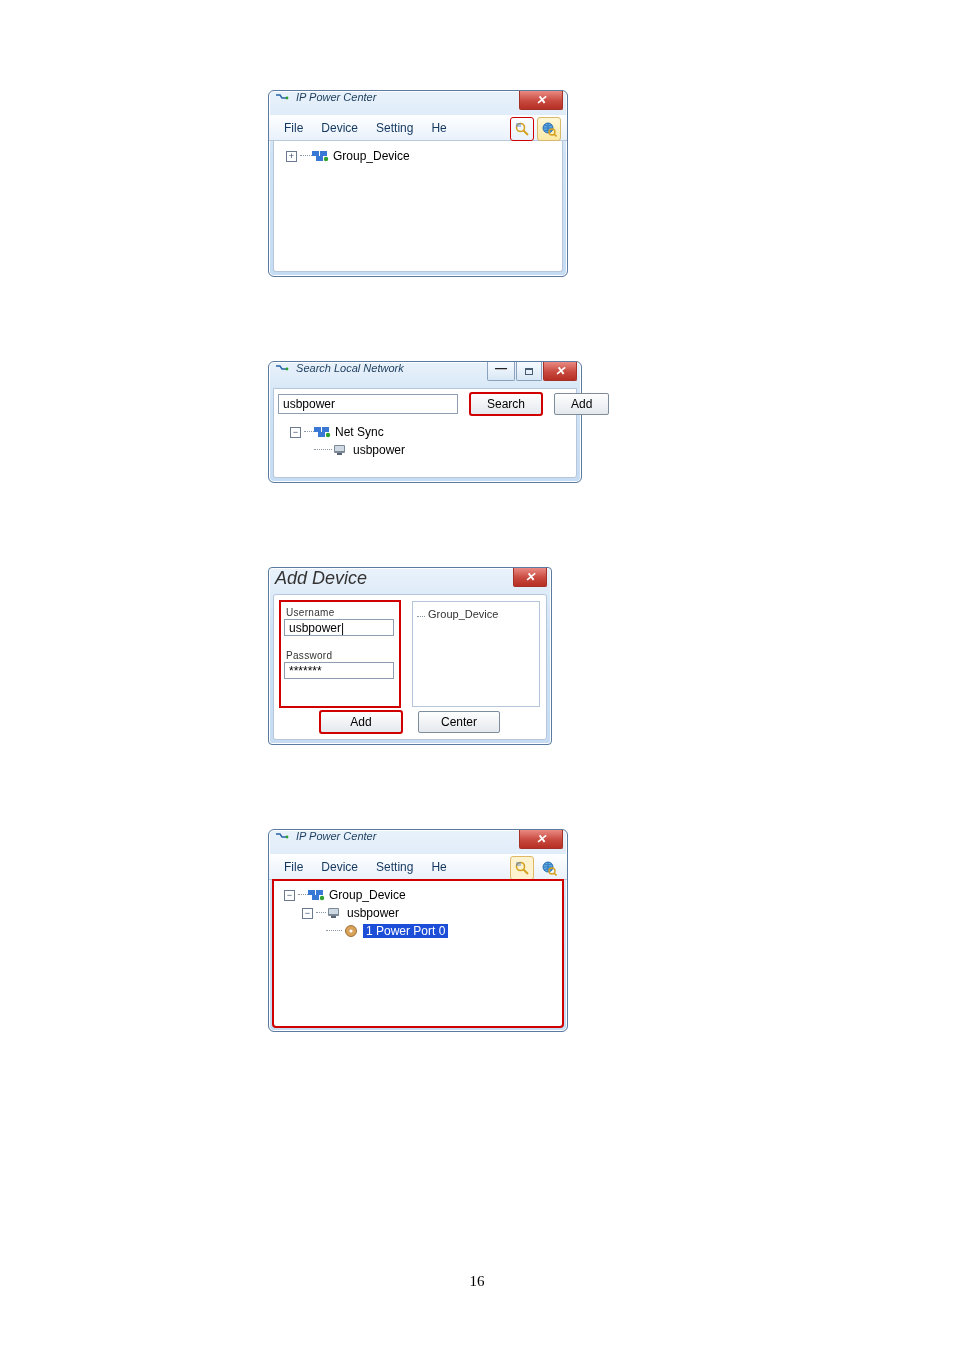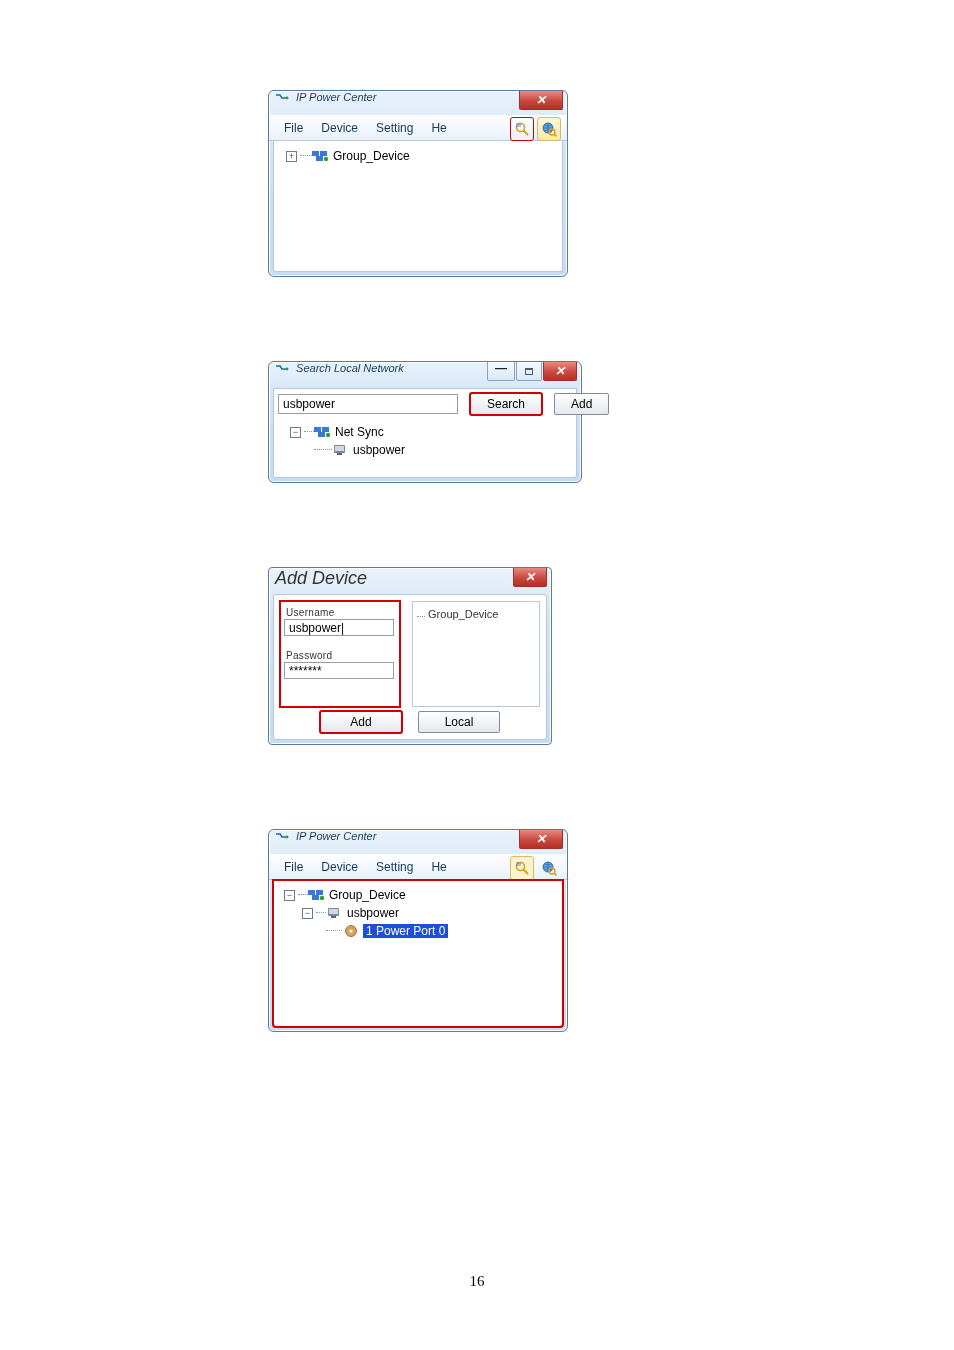--- a/index.html
+++ b/index.html
@@ -449,21 +449,21 @@
             <div class="field-lbl">Password</div>
             <span class="textbox">*******</span>
           </div>
           <div class="right">
             <span class="dots-h" style="width:8px;"></span>
             <span>Group_Device</span>
           </div>
         </div>
         <div class="add-device-actions">
           <span class="btn narrow redbox" style="width:60px;">Add</span>
-          <span class="btn narrow" style="width:60px;">Local</span>
+          <span class="btn narrow" style="width:60px;">Center</span>
         </div>
       </div>
     </div>
 
     <div class="win-outer" style="width:298px;">
       <div class="titlebar">
         <span class="title">
           <span class="app-icon">
             <svg viewBox="0 0 14 10">
                 <path d="M1 2 L5 2 L7 5 L13 5" stroke="#2a64a7" stroke-width="1.4" fill="none"></path>

